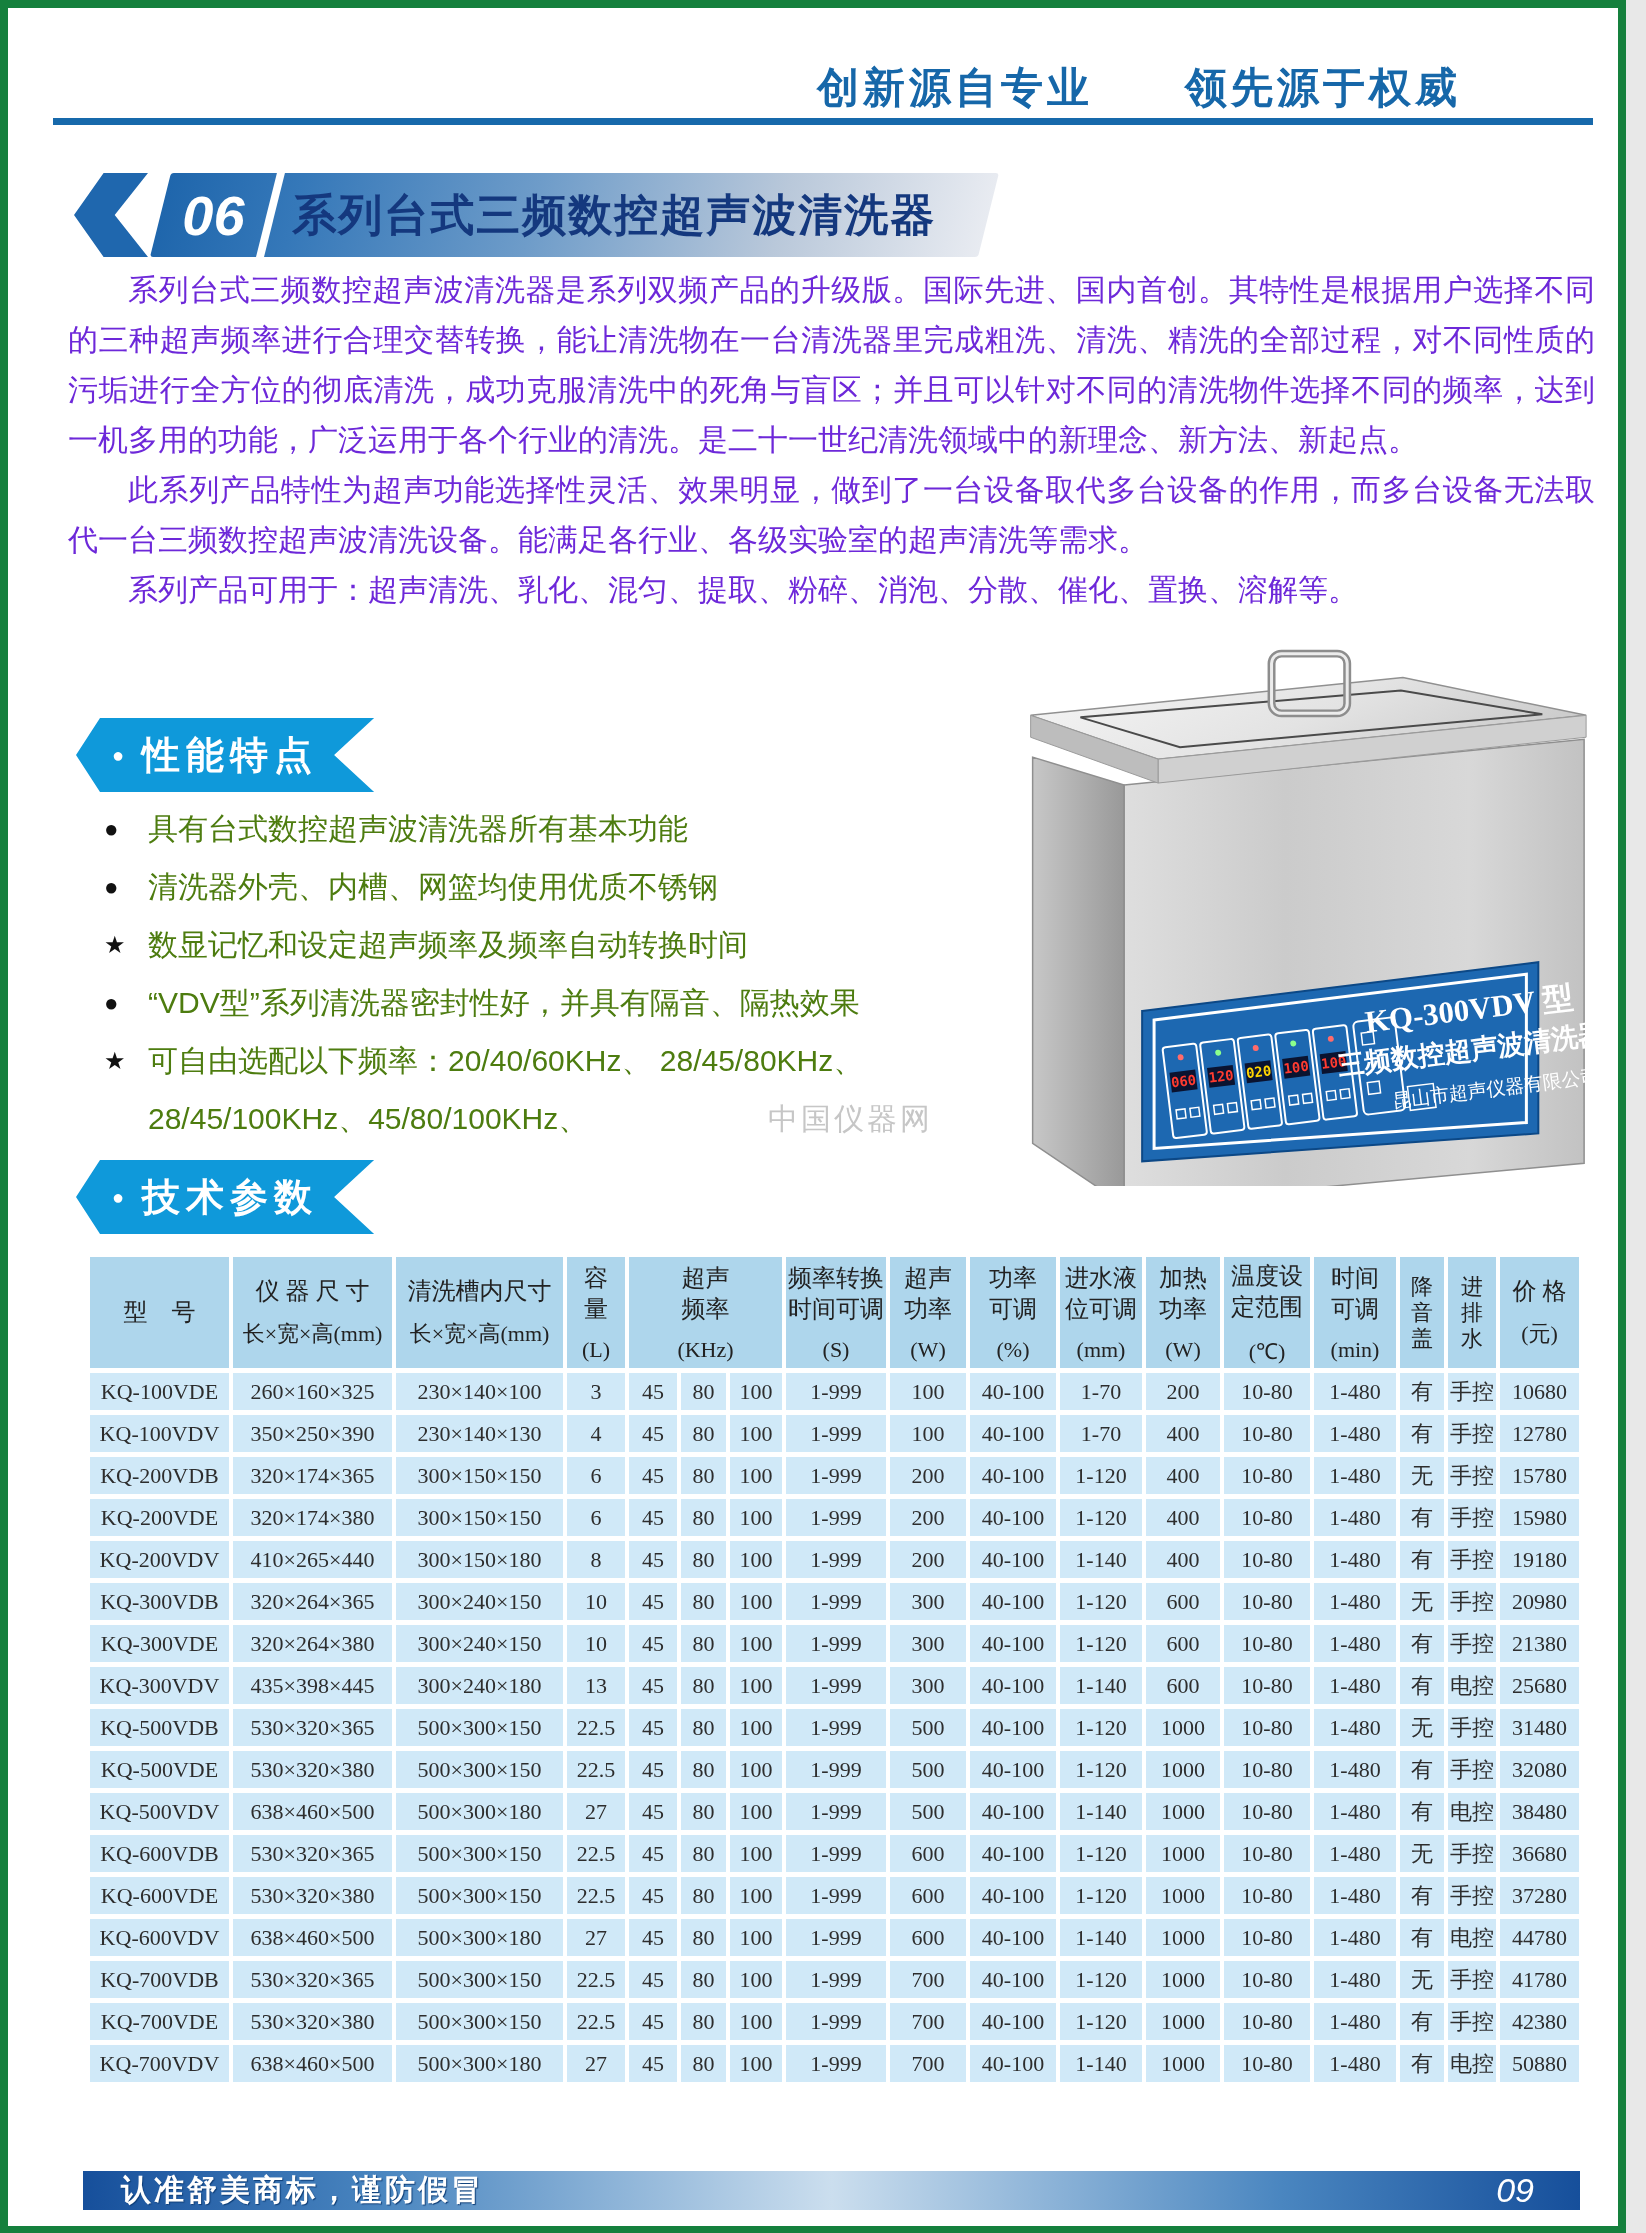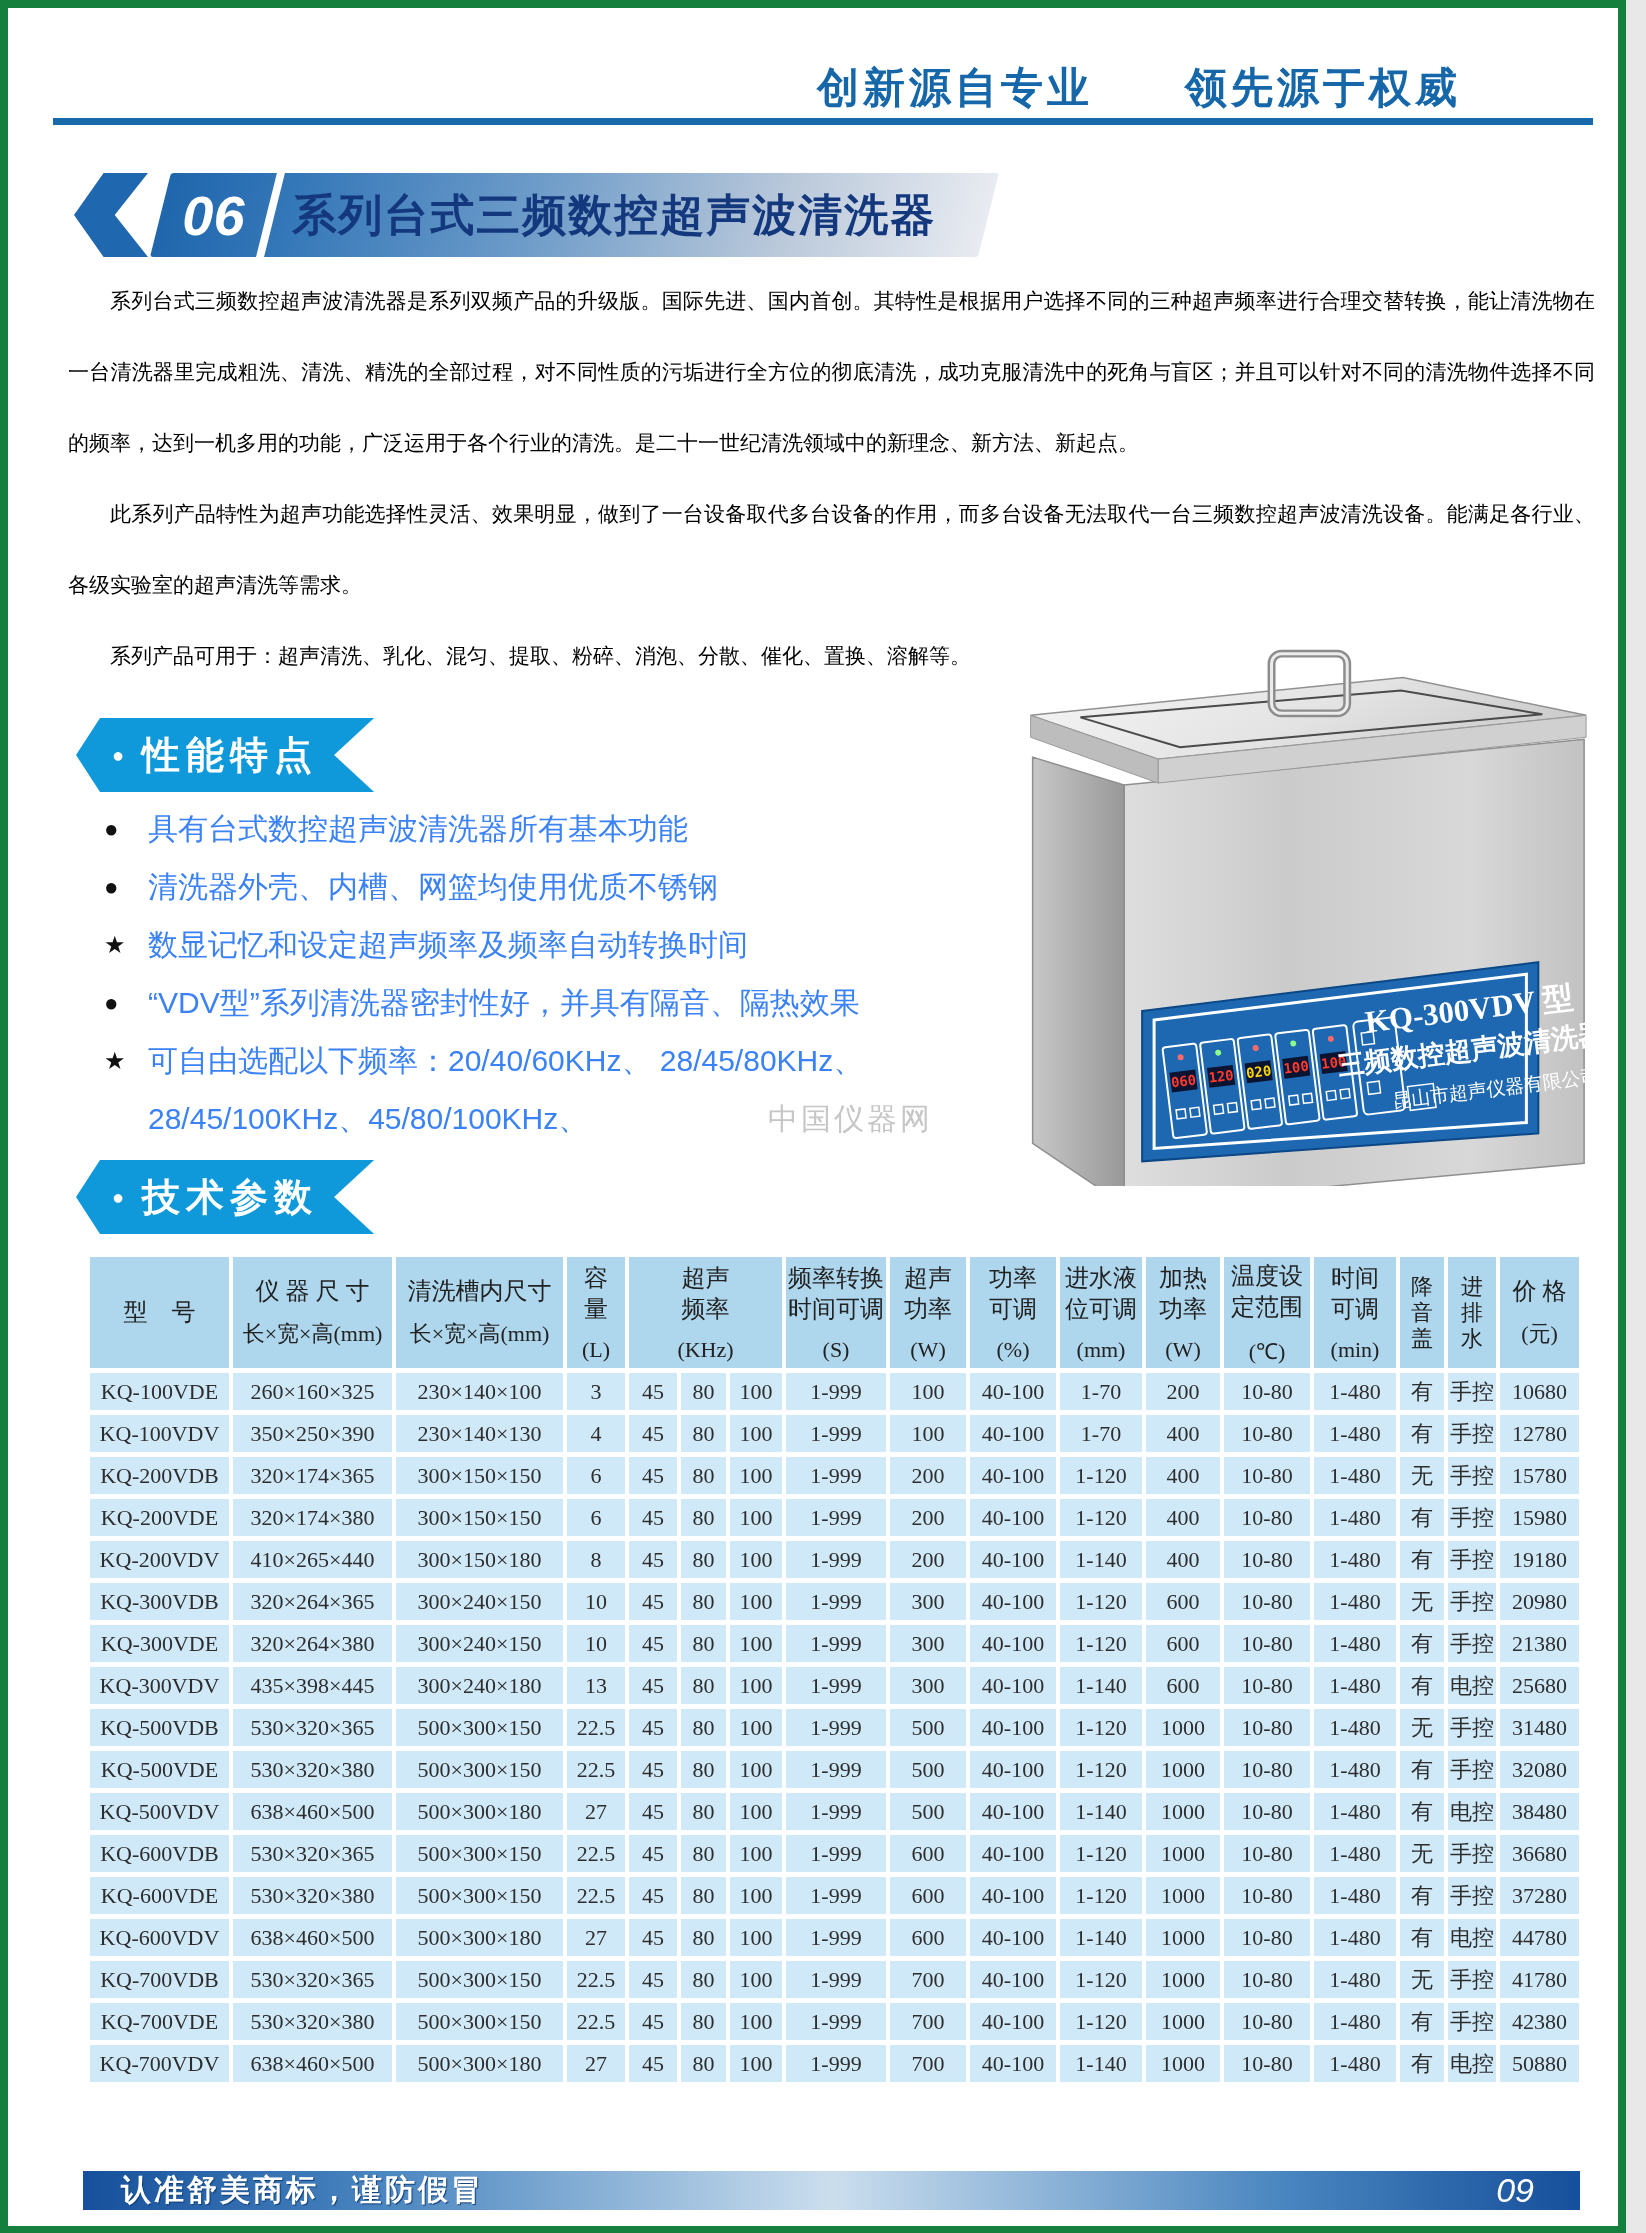--- a/index.html
+++ b/index.html
@@ -26,38 +26,38 @@
     transform:skewX(-14deg); transform-origin:50% 100%;
     background:linear-gradient(90deg,#1f66ac 0%, #3578b9 16%, #6e9cc9 45%, #b9c8da 75%, #e8ebf1 100%);
     border-radius:3px;
   }
   .badge-num{ transform:skewX(14deg); font-size:56px; font-weight:bold; color:#ffffff; font-style:italic; }
   .badge-divider{ width:8px; height:100%; background:#ffffff; margin:0 18px 0 22px; }
   .badge-title{ transform:skewX(14deg); font-size:44px; font-weight:bold; color:#14387e; letter-spacing:2px; white-space:nowrap; }
 
   
   .intro{ position:absolute; left:60px; top:257px; width:1527px; }
-  .intro p{ margin:0; font-size:21px; line-height:71px; color:#000000; text-indent:2em; text-align:justify; }
+  .intro p{ margin:0; font-size:30px; line-height:50px; color:#6d28d9; text-indent:2em; text-align:justify; }
 
   
   .flag{
     position:absolute; height:74px; background:#0f99da; color:#ffffff;
     display:flex; align-items:center; padding:0 56px 0 36px;
     clip-path:polygon(24px 0, 100% 0, calc(100% - 40px) 50%, 100% 100%, 24px 100%, 0 50%);
     font-size:38px; font-weight:bold; letter-spacing:6px; white-space:nowrap;
   }
   .flag .flag-dot{ font-size:20px; margin-right:18px; letter-spacing:0; }
   .flag-features{ left:68px; top:710px; }
   .flag-specs{ left:68px; top:1152px; }
 
   
   .features-list{ position:absolute; left:96px; top:792px; width:876px; }
   .feat{ display:flex; align-items:flex-start; line-height:58px; }
   .feat-marker{ width:44px; font-size:24px; color:#111; flex:0 0 44px; }
-  .feat-text{ font-size:30px; color:#3b82f6; white-space:nowrap; }
+  .feat-text{ font-size:30px; color:#4d7c0f; white-space:nowrap; }
 
   
   .product{ position:absolute; left:945px; top:609px; width:657px; height:569px; }
   .watermark{ position:absolute; left:760px; top:1091px; font-size:30px; color:#c6c6c6; letter-spacing:3px; }
 
   
   .spec-table-wrap{ position:absolute; left:78px; top:1244px; width:1494px; }
   table.spec{
     table-layout:fixed; width:1493px; border-collapse:separate; border-spacing:4px 5px;
     font-family:"Liberation Serif", serif;

